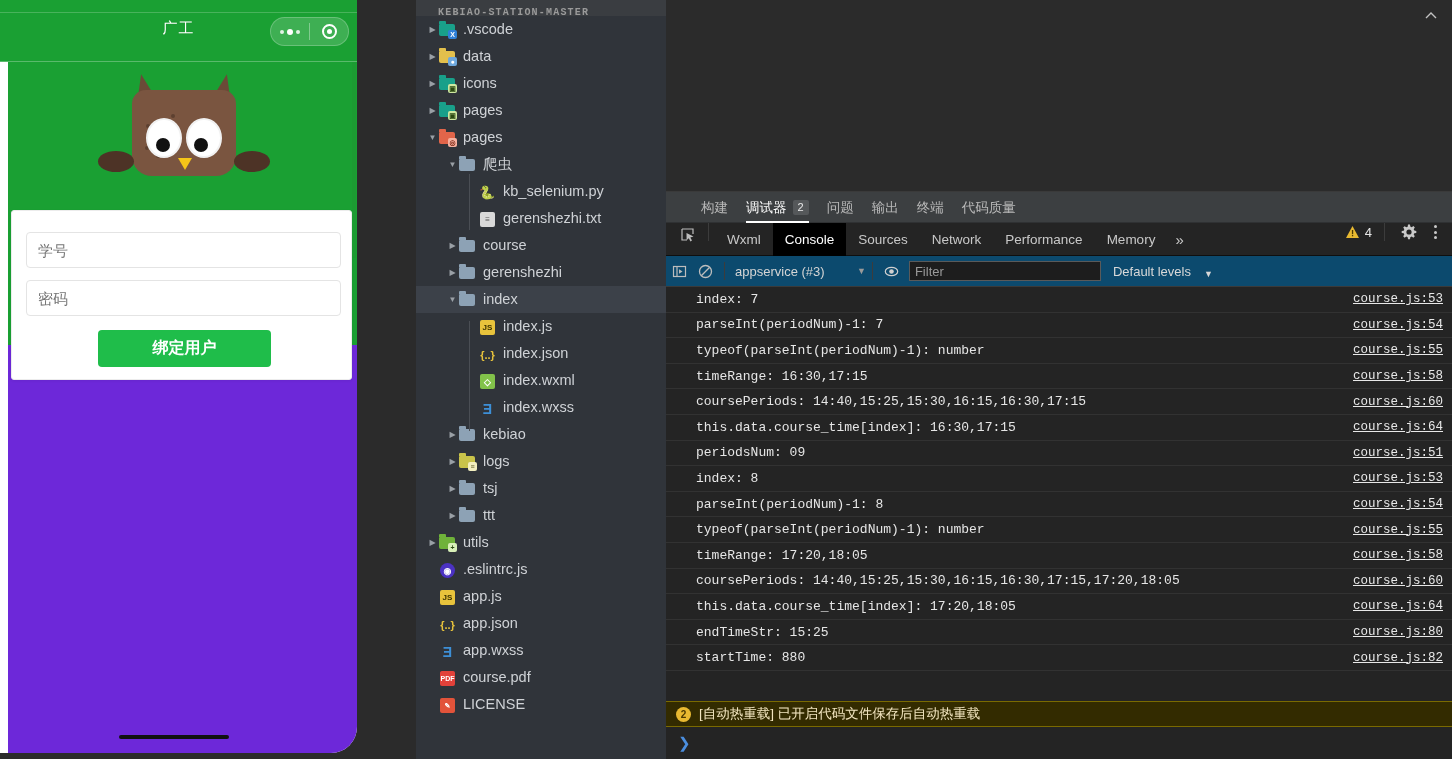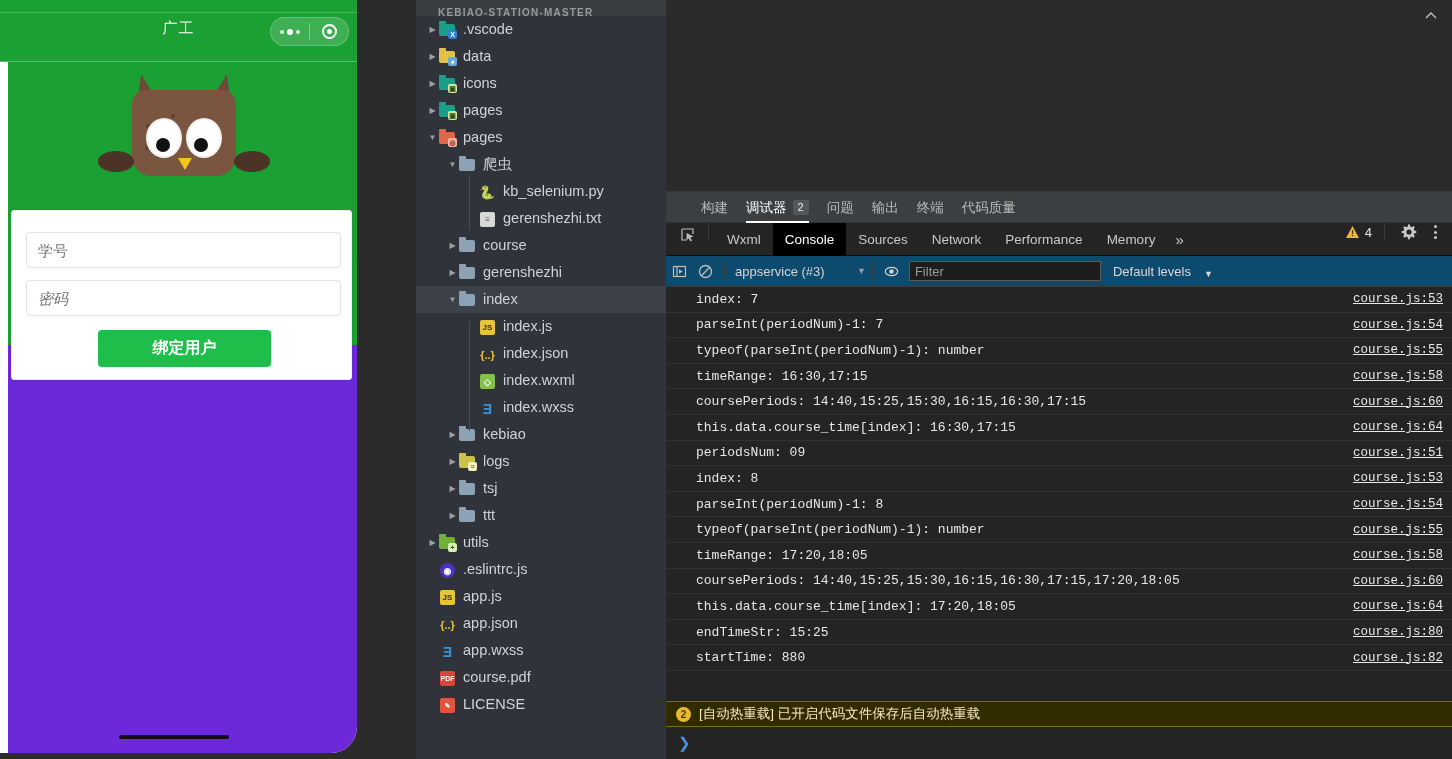--- a/index.html
+++ b/index.html
@@ -112,21 +112,21 @@
     background: #ffffff; border: 1px solid #ececec; border-radius: 3px;
     box-shadow: 0 1px 3px rgba(0,0,0,.06);
   }
   .sim-input {
     position: absolute; left: 14px; width: 315px; height: 36px;
     border: 1px solid #e4e4e4; border-radius: 4px; background: #fff;
     color: #9a9a9a; font-size: 15px; line-height: 34px; padding-left: 11px;
     font-family: "Liberation Sans", sans-serif;
   }
   #input-id  { top: 21px; }
-  #input-pwd { top: 69px; font-style: italic; }
+  #input-pwd { top: 69px; }
   #bind-button {
     position: absolute; left: 86px; top: 119px; width: 173px; height: 37px;
     background: #1fbd4a; border: none; border-radius: 4px;
     color: #fff; font-size: 16px; font-weight: bold; cursor: pointer;
     font-family: "Liberation Sans", sans-serif;
   }
   #sim-scrollbar {
     position: absolute; right: 9px; top: 0px; width: 4px; height: 196px;
     background: #1c9b33; border-radius: 2px; opacity:.95;
   }
@@ -142,21 +142,21 @@
     font-family: "Liberation Sans", sans-serif;
     overflow: hidden;
   }
   #explorer-header {
     position: absolute; left: 0; top: 0; width: 250px; height: 16px;
     background: #3a3d41; overflow: hidden;
   }
   #explorer-header span {
     display:block; color: #9a9a9a; font-size: 10px; letter-spacing: 1.2px;
     padding-left: 22px; line-height: 10px; position: relative; top: 8px;
-    white-space: nowrap; font-weight: bold;
+    white-space: nowrap; font-weight: bold; font-family: Liberation Mono, monospace;
   }
   #tree { position: absolute; left: 0; top: 16px; width: 250px; }
   .row {
     position: relative; height: 27px; display: flex; align-items: center;
     color: #cfd2d6; font-size: 14.5px; white-space: nowrap; cursor: pointer;
   }
   .row.sel { background: #3c4149; }
   .row .arrow {
     width: 13px; height: 27px; display: flex; align-items: center; justify-content: center;
     color: #9aa0a6; font-size: 8px; flex: none;

